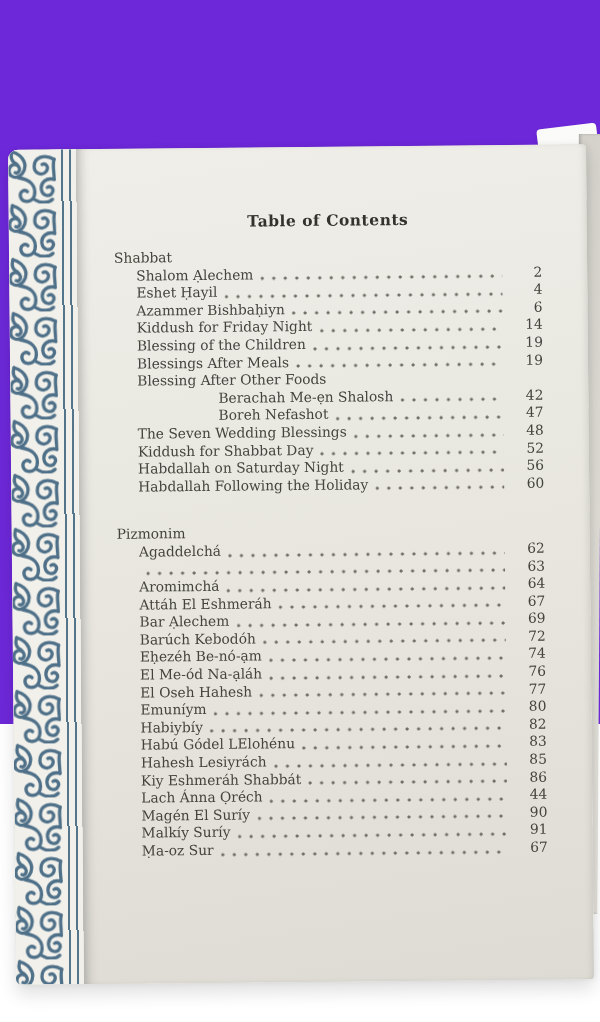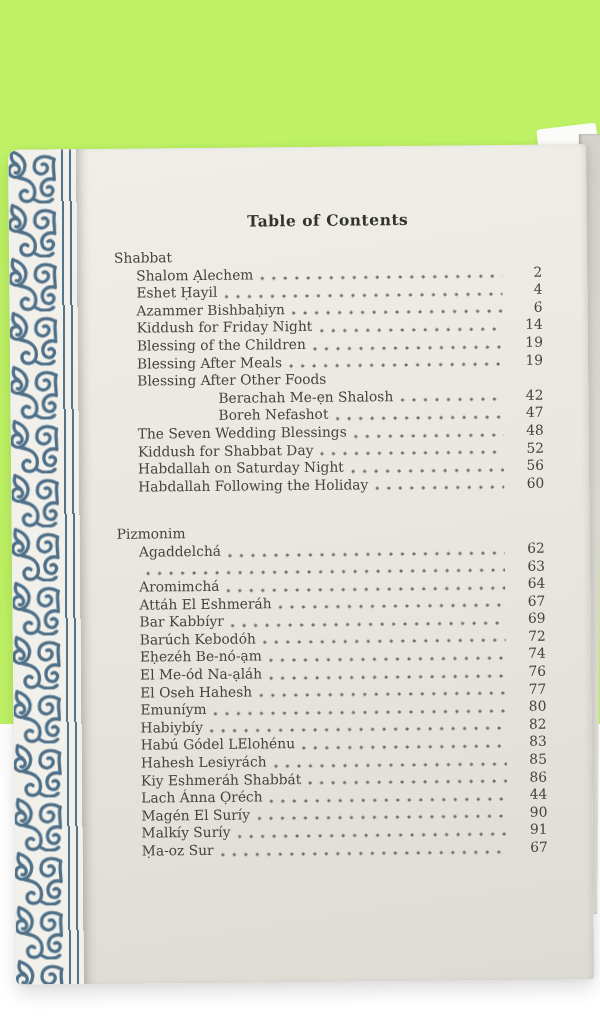--- a/index.html
+++ b/index.html
@@ -1,20 +1,20 @@
 <!DOCTYPE html>
 <html><head>
 <meta charset="utf-8">
 <style>
   html,body{margin:0;padding:0;}
   body{
     width:600px;height:1022px;background:#ffffff;overflow:hidden;
     font-family:"DejaVu Serif", serif;
   }
-  .photo{position:relative;width:600px;height:724px;background:#bef264;}
+  .photo{position:relative;width:600px;height:724px;background:#6d28d9;}
 
   
   .flap{
     position:absolute;left:538px;top:126px;width:60px;height:34px;
     background:#fbfbfa;transform:rotate(-7deg);border-radius:4px;
     box-shadow:0 2px 4px rgba(0,0,0,0.10);
   }
   
   .back-pages{
     position:absolute;left:576px;top:134px;width:24px;height:780px;
@@ -140,21 +140,21 @@
     <span class="entry-page">14</span>
   </div>
 
   <div class="toc-row ind-1">
     <span class="entry-label">Blessing of the Children</span>
     <span class="leader"></span>
     <span class="entry-page">19</span>
   </div>
 
   <div class="toc-row ind-1">
-    <span class="entry-label">Blessing After Meals</span>
+    <span class="entry-label">Blessings After Meals</span>
     <span class="leader"></span>
     <span class="entry-page">19</span>
   </div>
 
   <div class="toc-row ind-1 no-page">
     <span class="entry-label">Blessing After Other Foods</span>
     <span class="leader"></span>
     <span class="entry-page"></span>
   </div>
 
@@ -216,21 +216,21 @@
     <span class="entry-page">64</span>
   </div>
 
   <div class="toc-row ind-1">
     <span class="entry-label">Attáh El Eshmeráh</span>
     <span class="leader"></span>
     <span class="entry-page">67</span>
   </div>
 
   <div class="toc-row ind-1">
-    <span class="entry-label">Bar Kabbíyr</span>
+    <span class="entry-label">Bar Ạlechem</span>
     <span class="leader"></span>
     <span class="entry-page">69</span>
   </div>
 
   <div class="toc-row ind-1">
     <span class="entry-label">Barúch Kebodóh</span>
     <span class="leader"></span>
     <span class="entry-page">72</span>
   </div>
 

